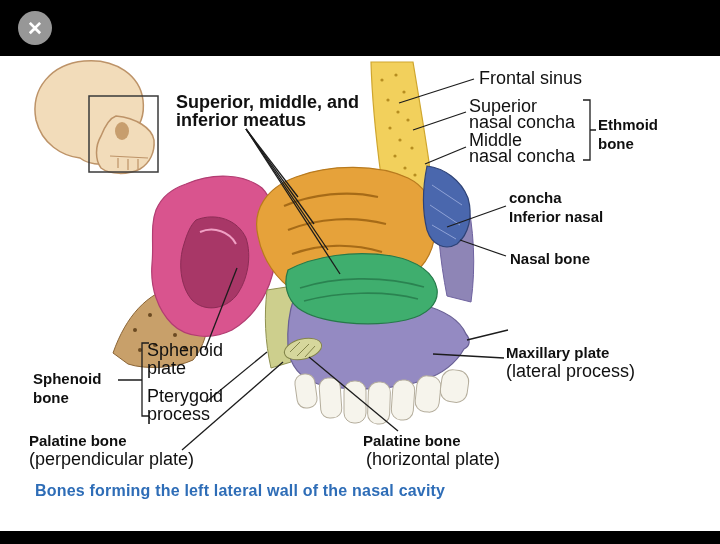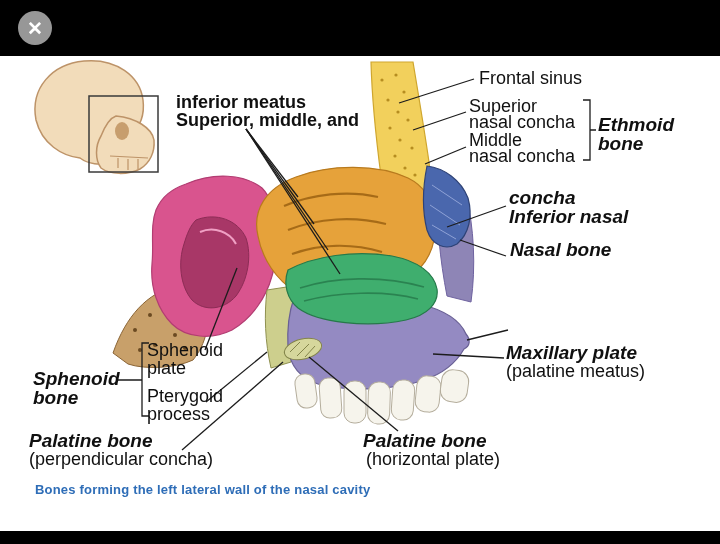--- a/index.html
+++ b/index.html
@@ -8,22 +8,22 @@
   .topbar{position:absolute;top:0;left:0;right:0;height:56px;background:#000;z-index:6;}
   .bottombar{position:absolute;bottom:0;left:0;right:0;height:13px;background:#000;z-index:6;}
   .close-btn{position:absolute;top:11px;left:18px;width:34px;height:34px;border-radius:50%;
              background:#979797;color:#fff;display:flex;align-items:center;justify-content:center;
              font-size:19px;font-weight:bold;cursor:pointer;user-select:none;}
   .content{position:absolute;inset:0;}
   .illustration{position:absolute;top:0;left:0;}
   .lbl{position:absolute;font-size:18px;line-height:17px;white-space:nowrap;color:#101010;z-index:4;}
   .lbl .line{display:block;}
   .b{font-weight:bold;}
-  .big{font-size:19px;line-height:19px;font-weight:bold;font-style:italic;}
-  .cap{position:absolute;font-size:13px;font-weight:bold;color:#2e6db7;white-space:nowrap;z-index:4;letter-spacing:.2px;}
+  .big{font-size:15px;line-height:19px;font-weight:bold;}
+  .cap{position:absolute;font-size:16px;font-weight:bold;color:#2e6db7;white-space:nowrap;z-index:4;letter-spacing:.2px;}
 </style>
 </head>
 <body>
 
 <div class="screen">
 
   <div class="topbar">
     <div class="close-btn">✕</div>
   </div>
 
@@ -148,22 +148,22 @@
         <path d="M205,350 L237,268"></path>
         <path d="M206,402 L267,352"></path>
         <path d="M182,450 L283,362"></path>
         <path d="M398,431 L309,357"></path>
       </g>
     </svg>
 
     <div class="lbl" style="left:479px;top:70px">Frontal sinus</div>
 
     <div class="lbl b" style="left:176px;top:93px;line-height:18px">
+      <span class="line">Superior, middle, and</span>
       <span class="line">inferior meatus</span>
-      <span class="line">Superior, middle, and</span>
     </div>
 
     <div class="lbl" style="left:469px;top:98px;line-height:16px">
       <span class="line">Superior</span>
       <span class="line">nasal concha</span>
     </div>
 
     <div class="lbl" style="left:469px;top:132px;line-height:16px">
       <span class="line">Middle</span>
       <span class="line">nasal concha</span>
@@ -172,43 +172,43 @@
     <div class="lbl big" style="left:598px;top:115px">
       <span class="line">Ethmoid</span>
       <span class="line">bone</span>
     </div>
 
     <div class="lbl big" style="left:509px;top:188px">
       <span class="line">concha</span>
       <span class="line">Inferior nasal</span>
     </div>
 
-    <div class="lbl big" style="left:510px;top:240px">Nasal bone</div>
+    <div class="lbl big" style="left:510px;top:249px">Nasal bone</div>
 
 
     <div class="lbl big" style="left:506px;top:343px">Maxillary plate</div>
-    <div class="lbl" style="left:506px;top:363px">(palatine meatus)</div>
+    <div class="lbl" style="left:506px;top:363px">(lateral process)</div>
 
     <div class="lbl" style="left:147px;top:341px;line-height:18px">
       <span class="line">Sphenoid</span>
       <span class="line">plate</span>
     </div>
 
     <div class="lbl" style="left:147px;top:387px;line-height:18px">
       <span class="line">Pterygoid</span>
       <span class="line">process</span>
     </div>
 
     <div class="lbl big" style="left:33px;top:369px">
       <span class="line">Sphenoid</span>
       <span class="line">bone</span>
     </div>
 
     <div class="lbl big" style="left:29px;top:431px">Palatine bone</div>
-    <div class="lbl" style="left:29px;top:451px">(perpendicular concha)</div>
+    <div class="lbl" style="left:29px;top:451px">(perpendicular plate)</div>
 
     <div class="lbl big" style="left:363px;top:431px">Palatine bone</div>
     <div class="lbl" style="left:366px;top:451px">(horizontal plate)</div>
 
     <div class="cap" style="left:35px;top:482px">Bones forming the left lateral wall of the nasal cavity</div>
 
   </div>
 
   <div class="bottombar"></div>
 </div>

